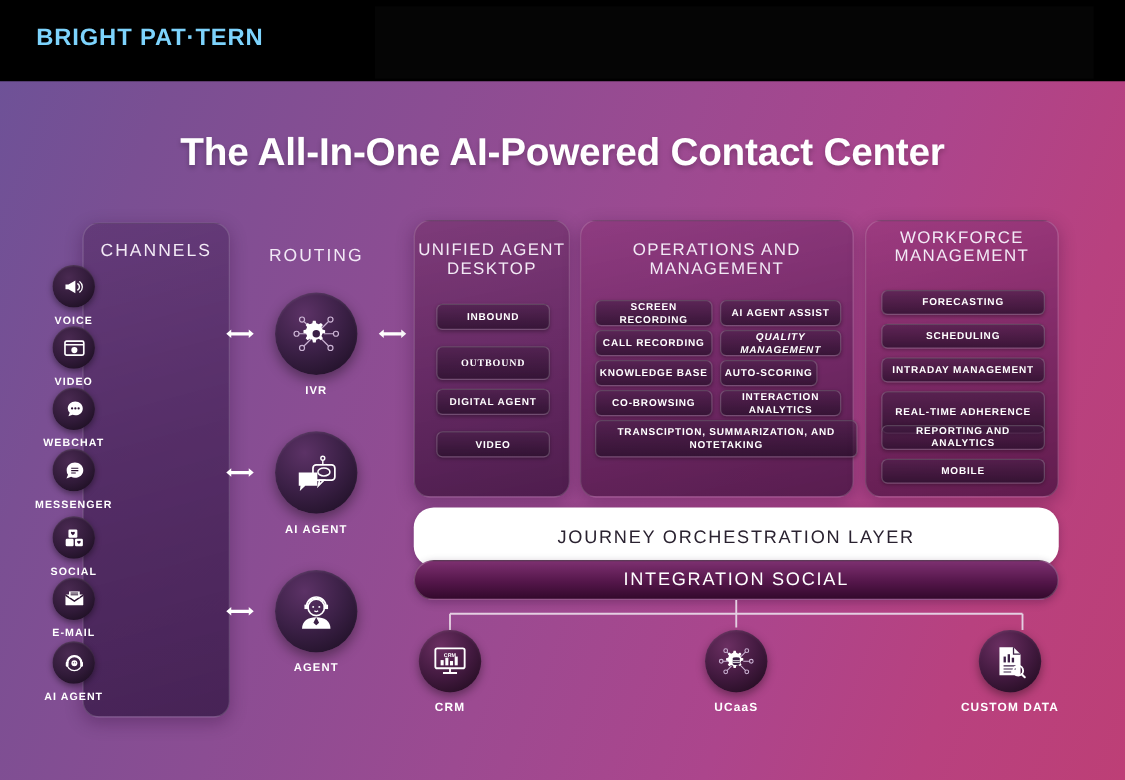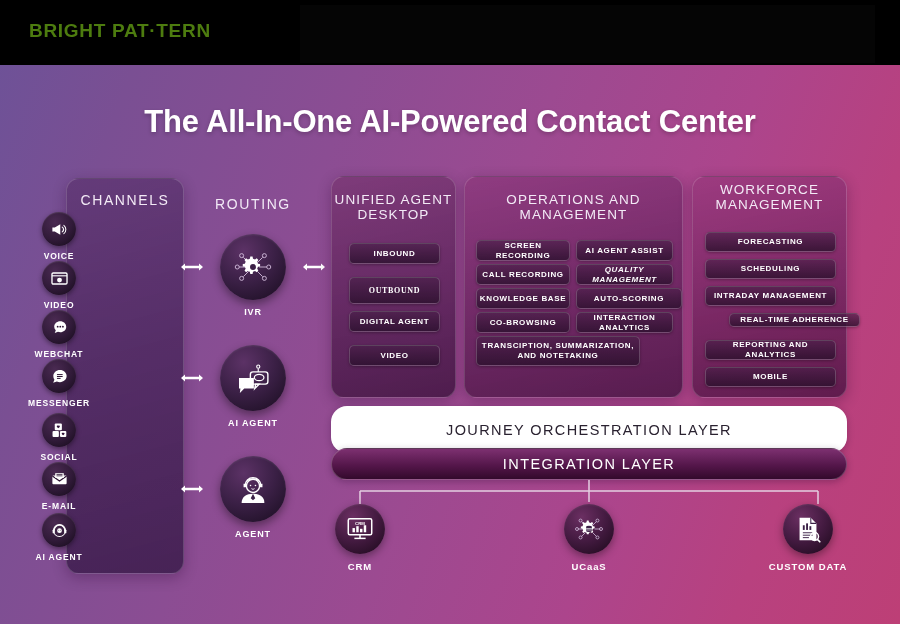--- a/index.html
+++ b/index.html
@@ -21,21 +21,21 @@
     width: 900px; height: 65px;
     background: #000000;
   }
   #topbar-panel {
     position: absolute; left: 300px; top: 5px;
     width: 575px; height: 58px;
     background: #050505;
   }
   #logo {
     position: absolute; left: 29px; top: 20px;
-    color: #4d7c0f;
+    color: #7dd3fc;
     font-size: 19px;
     font-weight: 700;
     letter-spacing: 0.7px;
     white-space: nowrap;
   }
 
   
   #title {
     position: absolute; left: 0; top: 104px;
     width: 900px;
@@ -390,38 +390,38 @@
   <div class="panel" id="ops">
     <div class="panel-title">OPERATIONS AND MANAGEMENT</div>
 
     <div class="chip" style="left:11px; top:63px; width:94px; height:21px;">SCREEN RECORDING</div>
     <div class="chip" style="left:11px; top:87px; width:94px; height:21px;">CALL RECORDING</div>
     <div class="chip" style="left:11px; top:111px; width:94px; height:21px;">KNOWLEDGE BASE</div>
     <div class="chip" style="left:11px; top:135px; width:94px; height:21px;">CO-BROWSING</div>
 
     <div class="chip" style="left:111px; top:63px; width:97px; height:21px;">AI AGENT ASSIST</div>
     <div class="chip" style="left:111px; top:87px; width:97px; height:21px;font-style:italic;">QUALITY MANAGEMENT</div>
-    <div class="chip" style="left:111px; top:111px; width:106px; height:21px;">AUTO-SCORING</div>
+    <div class="chip" style="left:111px; top:111px; width:78px; height:21px;">AUTO-SCORING</div>
     <div class="chip" style="left:111px; top:135px; width:97px; height:21px;">INTERACTION ANALYTICS</div>
 
-    <div class="chip" style="left:11px; top:159px; width:164px; height:30px;">TRANSCIPTION, SUMMARIZATION, AND NOTETAKING</div>
+    <div class="chip" style="left:11px; top:159px; width:210px; height:30px;">TRANSCIPTION, SUMMARIZATION, AND NOTETAKING</div>
   </div>
 
   <div class="panel" id="wfm">
     <div class="panel-title">WORKFORCE MANAGEMENT</div>
     <div class="chip" style="left:12px; top:55px; width:131px; height:20px;">FORECASTING</div>
     <div class="chip" style="left:12px; top:82px; width:131px; height:20px;">SCHEDULING</div>
     <div class="chip" style="left:12px; top:109px; width:131px; height:20px;">INTRADAY MANAGEMENT</div>
-    <div class="chip" style="left:12px; top:136px; width:131px; height:14px;margin-left:24px;">REAL-TIME ADHERENCE</div>
+    <div class="chip" style="left:12px; top:136px; width:131px; height:34px;">REAL-TIME ADHERENCE</div>
     <div class="chip" style="left:12px; top:163px; width:131px; height:20px;">REPORTING AND ANALYTICS</div>
     <div class="chip" style="left:12px; top:190px; width:131px; height:20px;">MOBILE</div>
   </div>
 
   <div id="journey">JOURNEY ORCHESTRATION LAYER</div>
-  <div id="integration">INTEGRATION LAYER</div>
+  <div id="integration">INTEGRATION SOCIAL</div>
 
   <div id="connectors">
     <svg width="516" height="28" viewBox="0 0 516 28">
       <g stroke="#e4cfe2" stroke-width="1.5" fill="none">
         <line x1="258" y1="0" x2="258" y2="22"></line>
         <line x1="29" y1="11" x2="487" y2="11"></line>
         <line x1="29" y1="11" x2="29" y2="24"></line>
         <line x1="487" y1="11" x2="487" y2="24"></line>
       </g>
     </svg>

